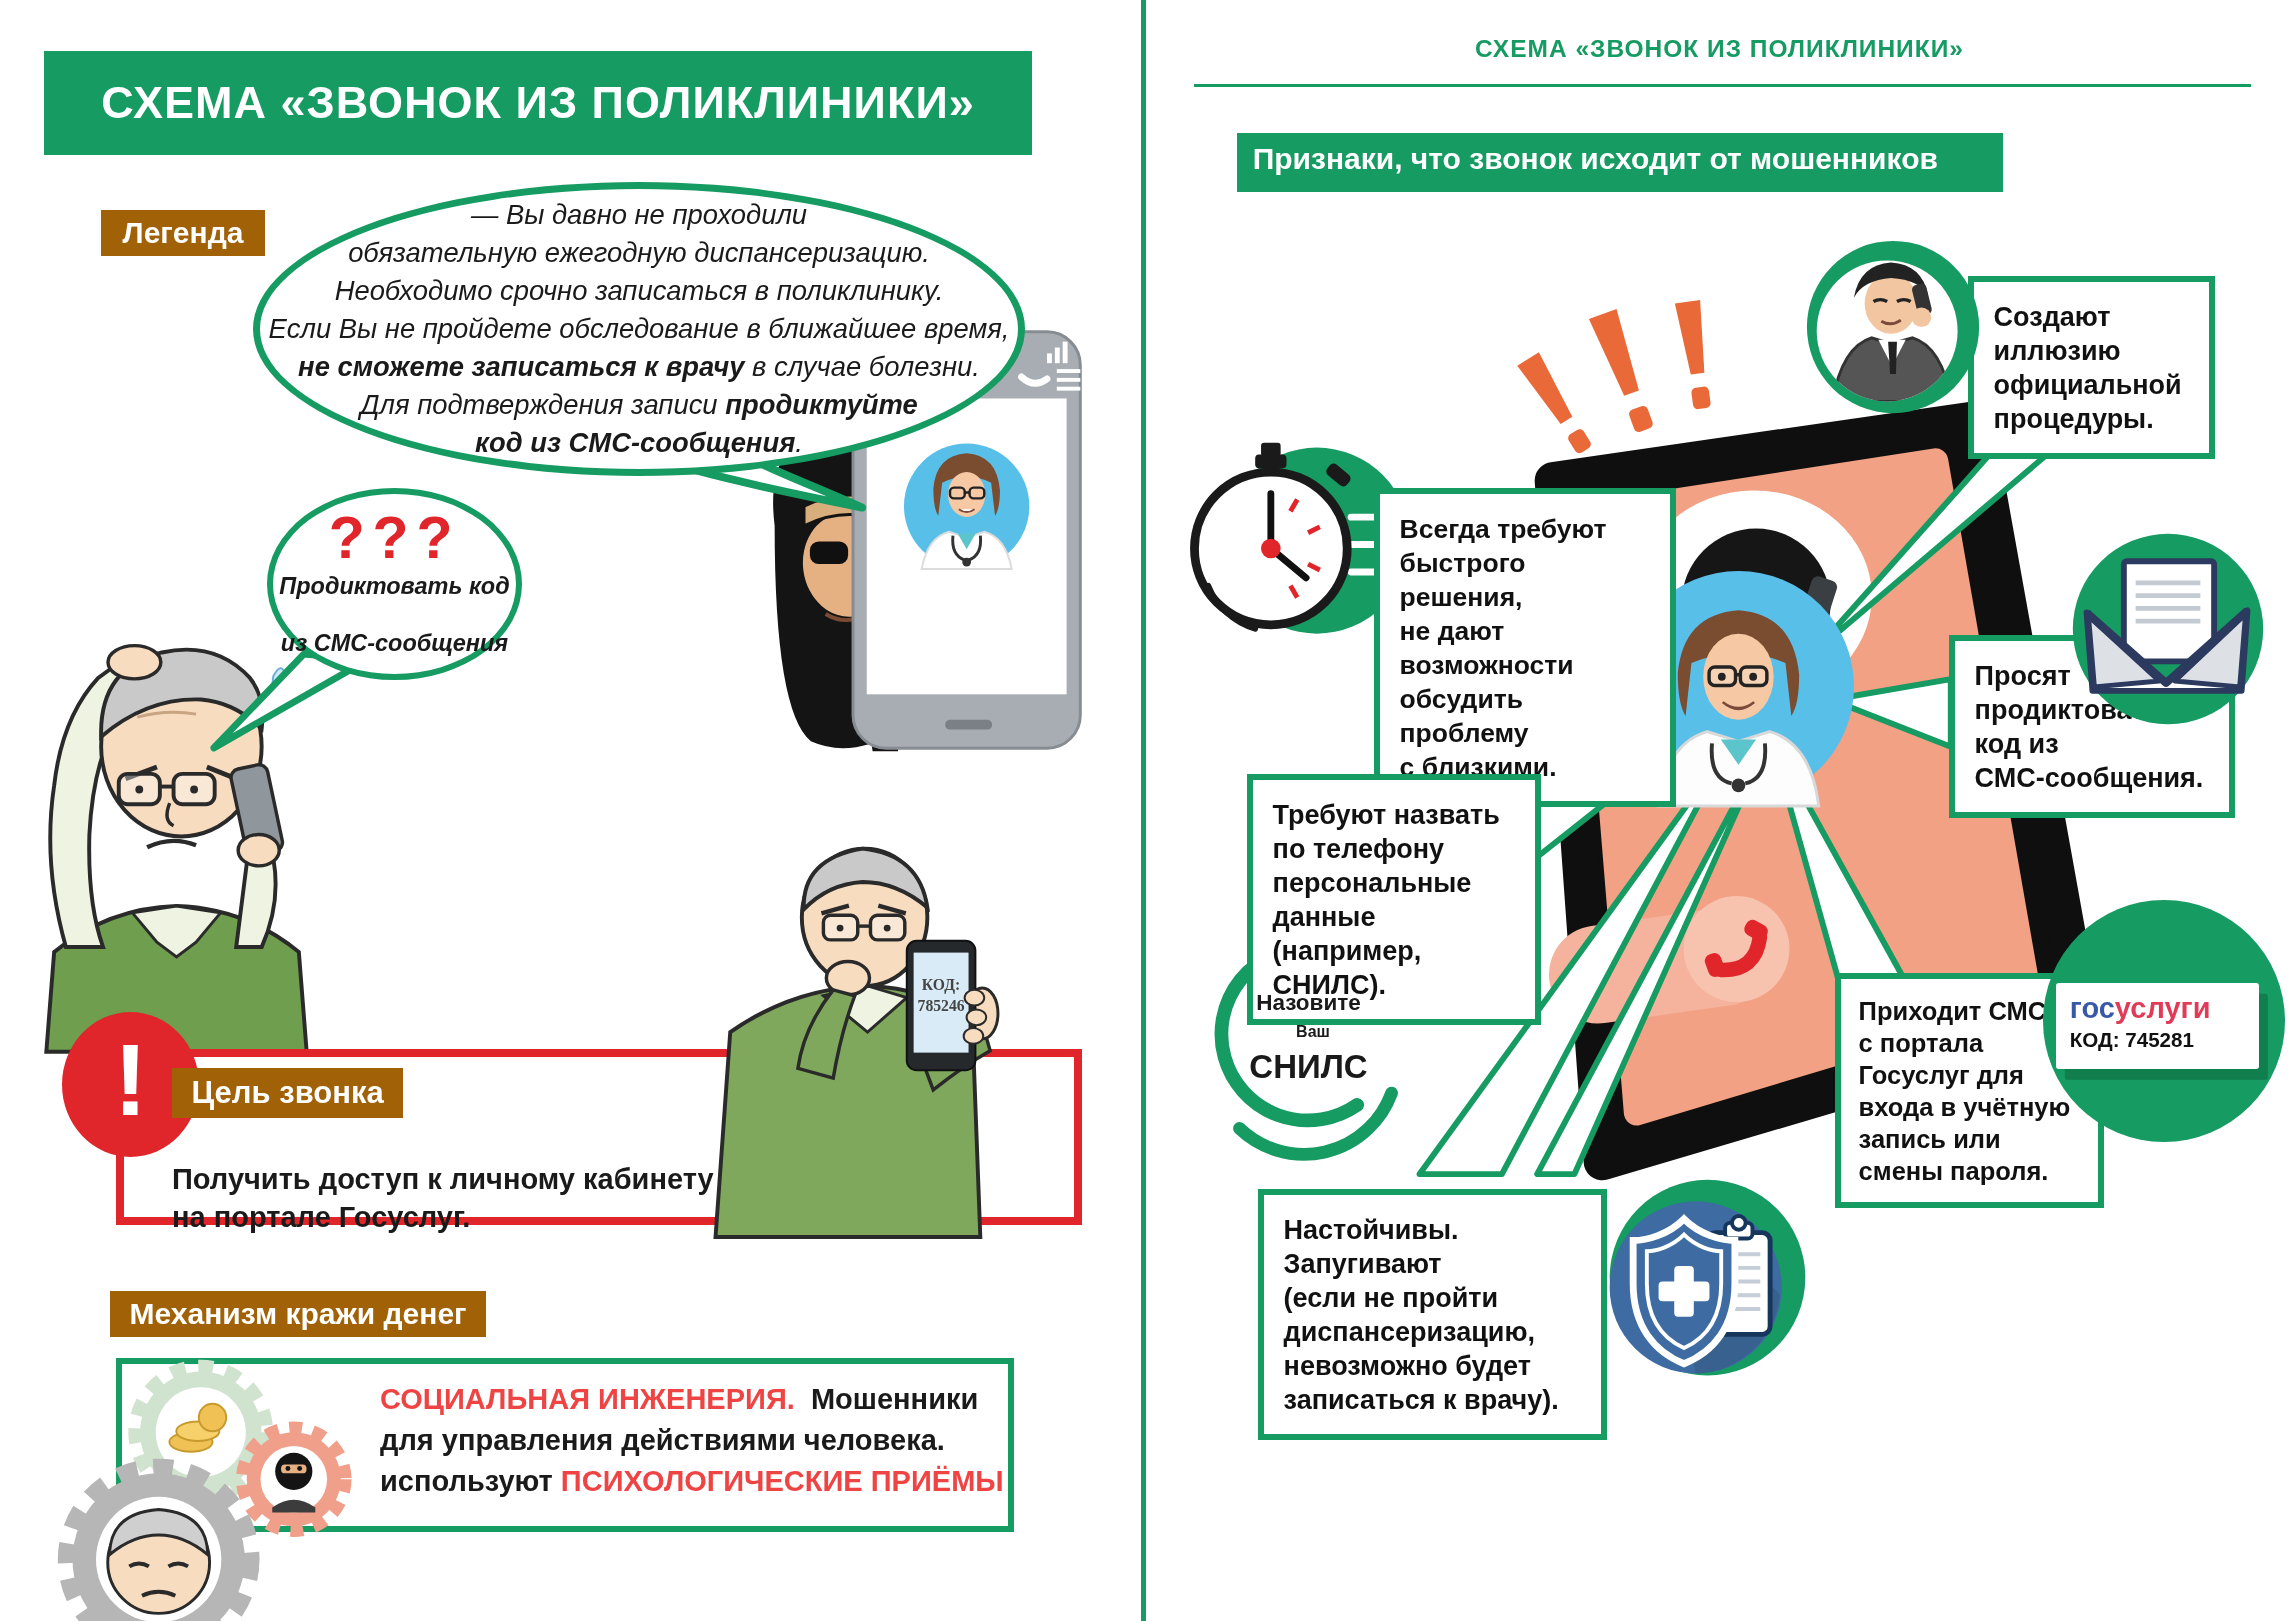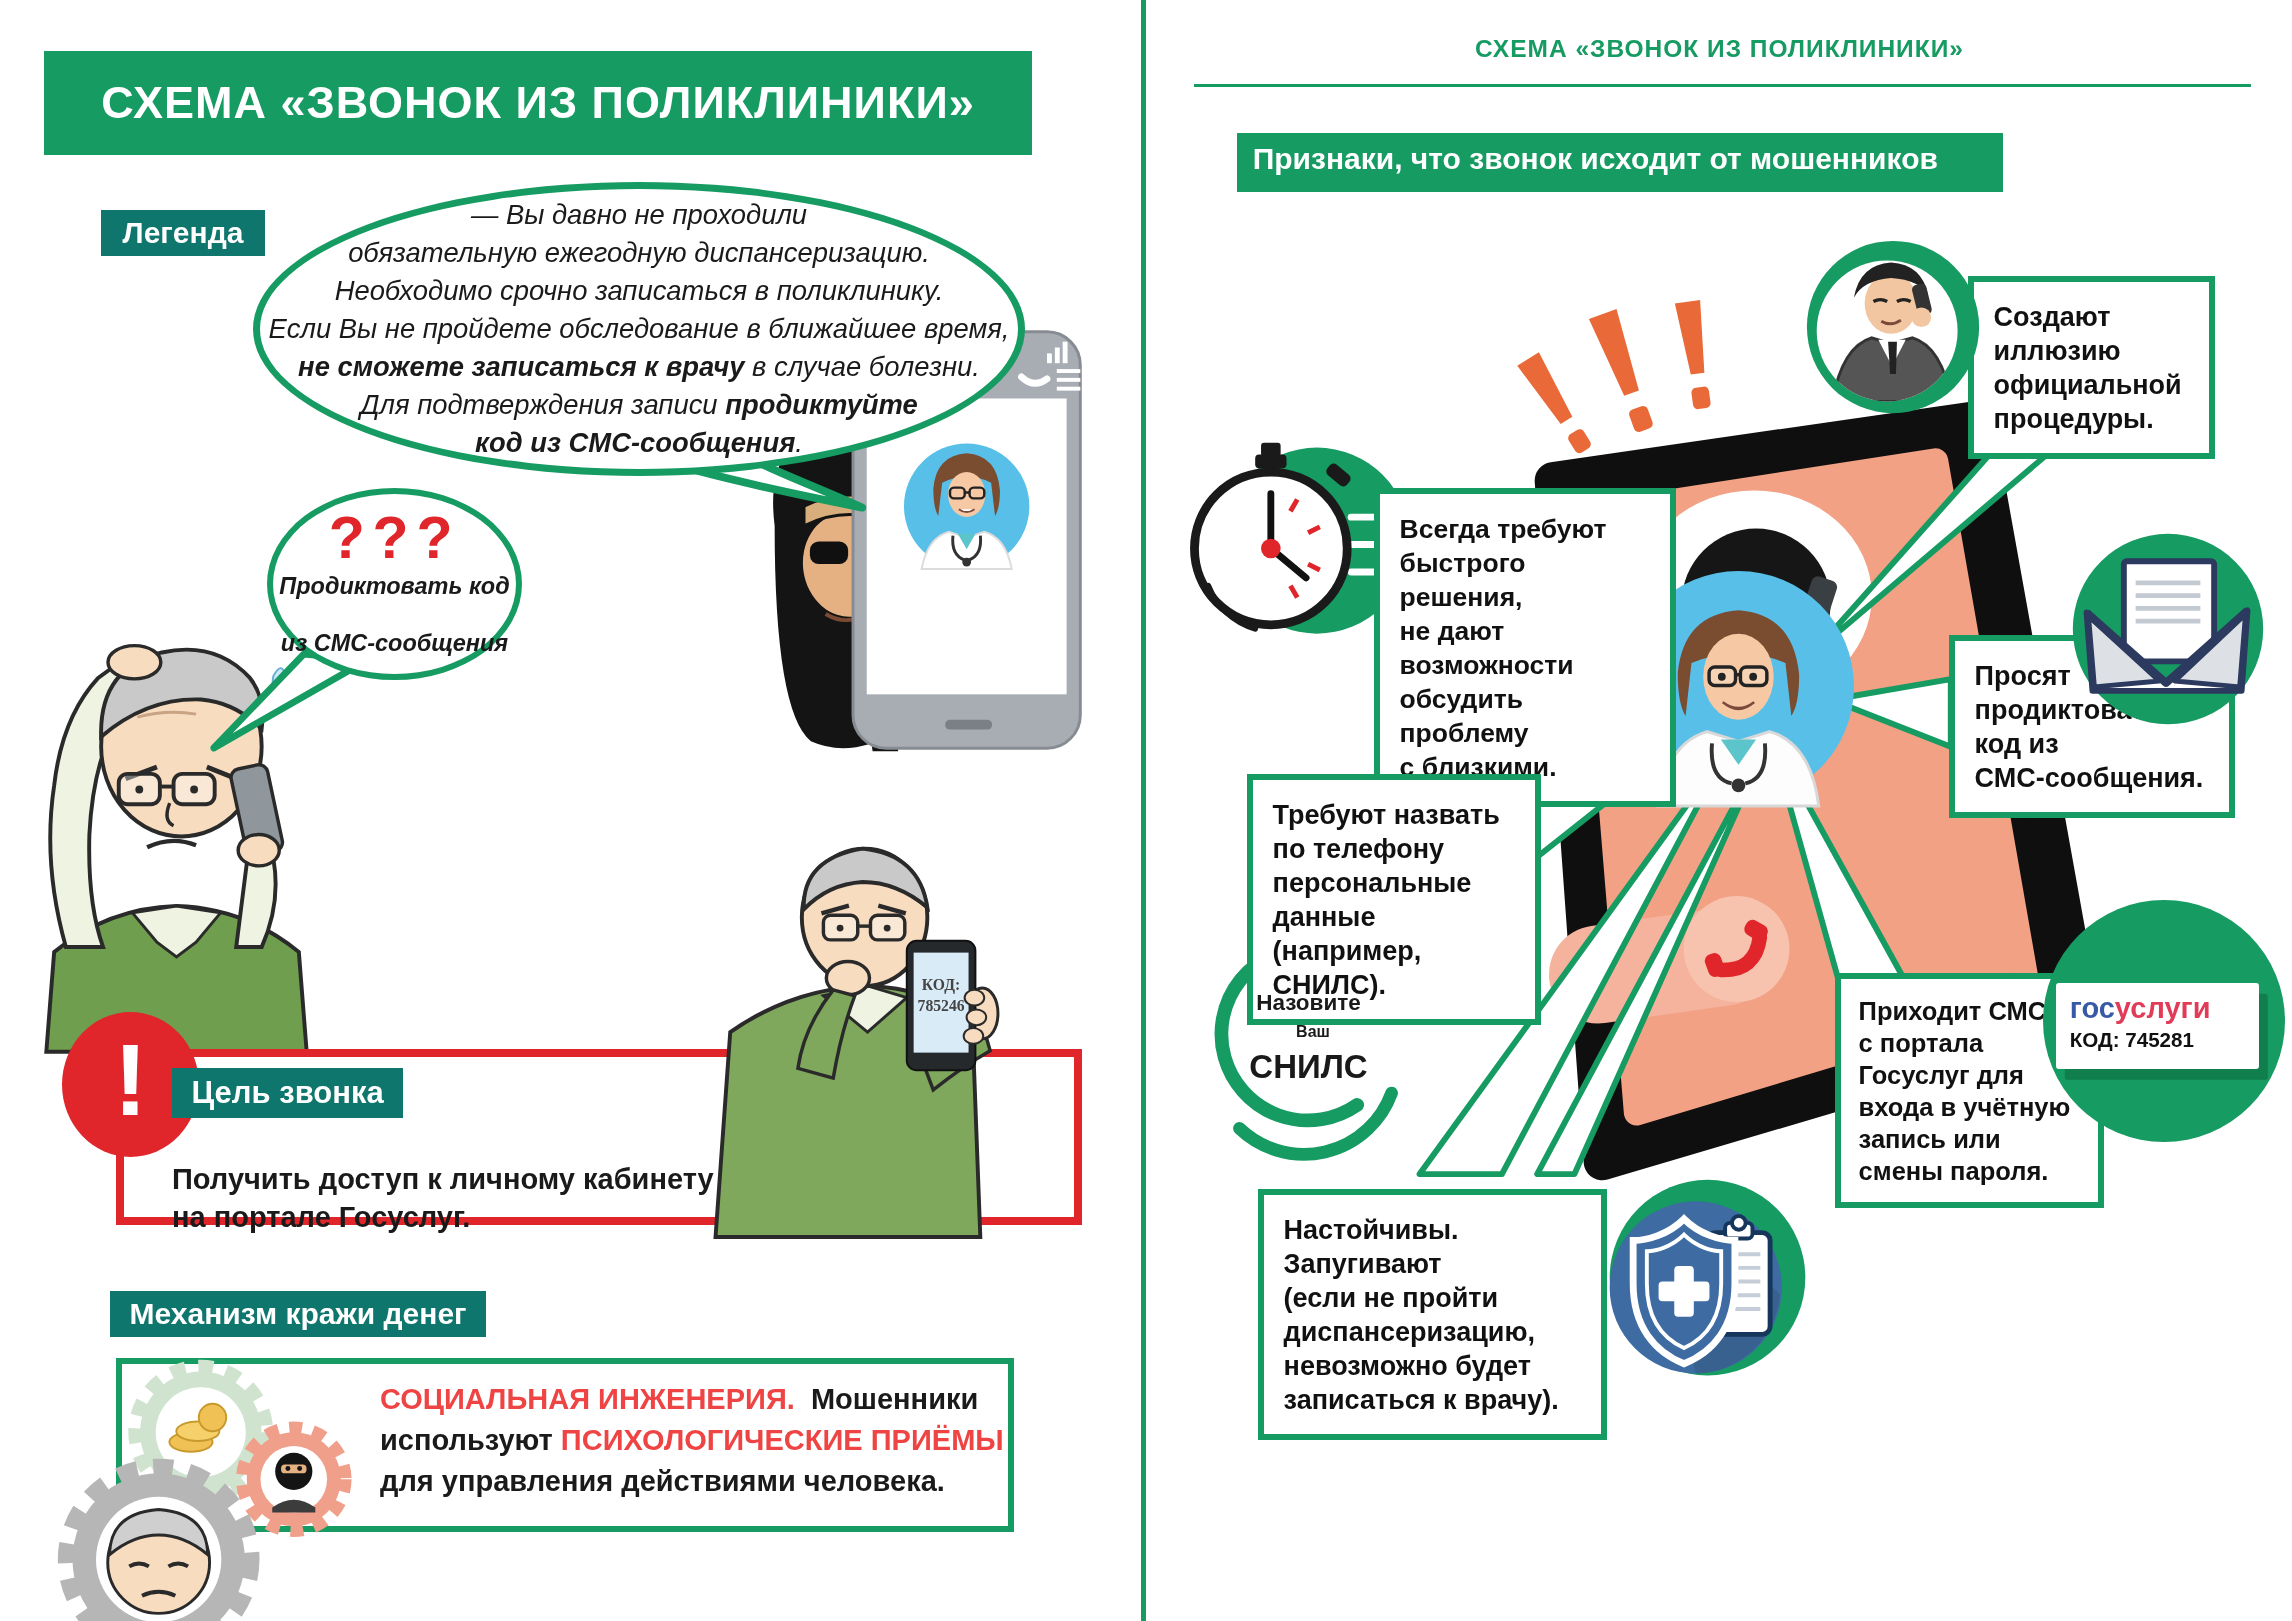--- a/index.html
+++ b/index.html
@@ -1,21 +1,21 @@
 <!DOCTYPE html>
 <html><head>
 <meta charset="utf-8">
 <style>
   html,body{margin:0;padding:0;background:#ffffff;}
   .canvas{position:relative;width:2293px;height:1621px;background:#ffffff;overflow:hidden;
           font-family:"Liberation Sans", sans-serif;color:#1a1a1a;}
   .abs{position:absolute;}
   svg{position:absolute;overflow:visible;}
   .banner{background:#169B62;color:#fff;font-weight:bold;text-align:center;}
-  .label-green{background:#0f766e;color:#fff;font-weight:bold;display:inline-block;}
+  .label-green{background:#a16207;color:#fff;font-weight:bold;display:inline-block;}
   .bubble{background:#fff;border:7.8px solid #169B62;border-radius:50%;box-sizing:border-box;}
   .callout{background:#fff;border:6.9px solid #169B62;box-sizing:border-box;
            font-weight:bold;color:#111;white-space:pre-line;z-index:6;}
   .pre{white-space:pre-line;}
   .it{font-style:italic;}
   .b{font-weight:bold;margin-top:28px;}
   .green-t{color:#ef4444;}
 </style>
 </head>
 <body>
@@ -151,22 +151,22 @@
       <ellipse cx="294" cy="170" rx="10" ry="8" fill="#f8dcc0" stroke="#2a2a2a" stroke-width="2"></ellipse>
       <ellipse cx="296" cy="190" rx="10" ry="8" fill="#f8dcc0" stroke="#2a2a2a" stroke-width="2"></ellipse>
       <ellipse cx="293" cy="209" rx="10" ry="8" fill="#f8dcc0" stroke="#2a2a2a" stroke-width="2"></ellipse>
     </g>
   </svg>
 
   <div class="abs label-green" style="left:110px;top:1291px;padding:5.9px 19.6px;font-size:30px;">Механизм кражи денег</div>
   <div class="abs" style="left:116px;top:1358px;width:898px;height:174px;border:6.9px solid #169B62;box-sizing:border-box;background:#fff;z-index:1;"></div>
   <div class="abs" style="left:380px;top:1379px;font-size:29px;line-height:41px;font-weight:bold;z-index:2;">
     <div><span class="green-t">СОЦИАЛЬНАЯ ИНЖЕНЕРИЯ.</span>&nbsp; <span>Мошенники</span></div>
+    <div><span>для управления действиями человека.</span></div>
     <div><span>используют</span> <span class="green-t">ПСИХОЛОГИЧЕСКИЕ ПРИЁМЫ</span></div>
-    <div><span>для управления действиями человека.</span></div>
   </div>
 
   <svg style="left:49px;top:1349px;z-index:3;" width="328" height="328" viewBox="0 0 335 335">
     <g>
       <circle cx="155" cy="85" r="66" fill="none" stroke="#cfe3cf" stroke-width="16" stroke-dasharray="15 13"></circle>
       <circle cx="155" cy="85" r="62" fill="#cfe3cf"></circle>
       <circle cx="155" cy="85" r="46" fill="#ffffff"></circle>
       <ellipse cx="145" cy="95" rx="22" ry="10" fill="#f0c255" stroke="#c89a2e" stroke-width="2"></ellipse>
       <ellipse cx="152" cy="84" rx="22" ry="10" fill="#f6d06a" stroke="#c89a2e" stroke-width="2"></ellipse>
       <circle cx="167" cy="70" r="14" fill="#f0c255" stroke="#c89a2e" stroke-width="2"></circle>

